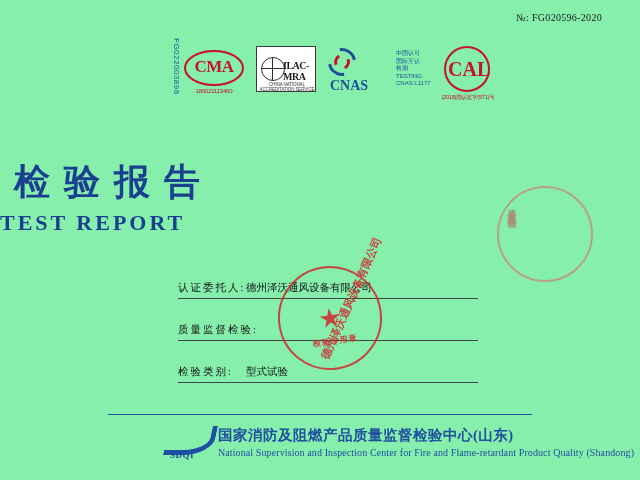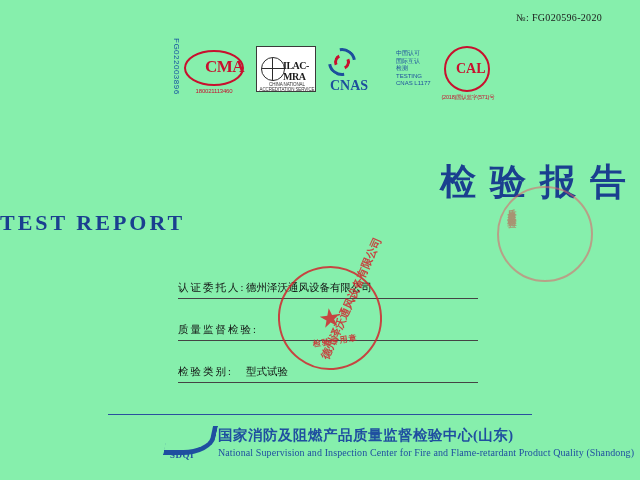--- a/index.html
+++ b/index.html
@@ -69,21 +69,21 @@
     width: 60px;
     height: 36px;
     border: 2px solid #c8102e;
     border-radius: 50%;
     box-sizing: border-box;
   }
   .cma-text {
     position: absolute;
     left: 0; top: 9px;
     width: 60px;
-    text-align: right;
+    text-align: center;
     font-size: 17px;
     font-weight: bold;
     color: #c8102e;
     font-family: "Liberation Serif", serif;
     letter-spacing: -0.5px;
   }
   .cma-num {
     position: absolute;
     left: -2px;
     top: 40px;
@@ -215,24 +215,24 @@
   .cal-circle {
     position: absolute;
     left: 2px; top: 0;
     width: 46px; height: 46px;
     border: 2px solid #c8102e;
     border-radius: 50%;
     box-sizing: border-box;
   }
   .cal-inner {
     position: absolute;
-    left: 14px; top: 8px;
+    left: 6px; top: 8px;
     width: 30px; height: 30px;
     color: #c8102e;
-    font-size: 14px;
+    font-size: 20px;
     font-weight: bold;
     font-family: "Liberation Serif", serif;
     text-align: left;
     line-height: 30px;
   }
   .cal-num {
     position: absolute;
     left: -10px;
     top: 48px;
     width: 72px;
@@ -240,21 +240,21 @@
     font-size: 5.5px;
     color: #c8102e;
     letter-spacing: -0.2px;
   }
 
   
   .title-cn {
     position: absolute;
     left: 0; top: 158px;
     width: 640px;
-    text-align: right;
+    text-align: left;
     font-size: 36px;
     font-weight: bold;
     color: #1a3f8f;
     letter-spacing: 14px;
     text-indent: 14px;
     font-family: Liberation Sans, sans-serif;
   }
   .title-en {
     position: absolute;
     left: 0; top: 210px;

